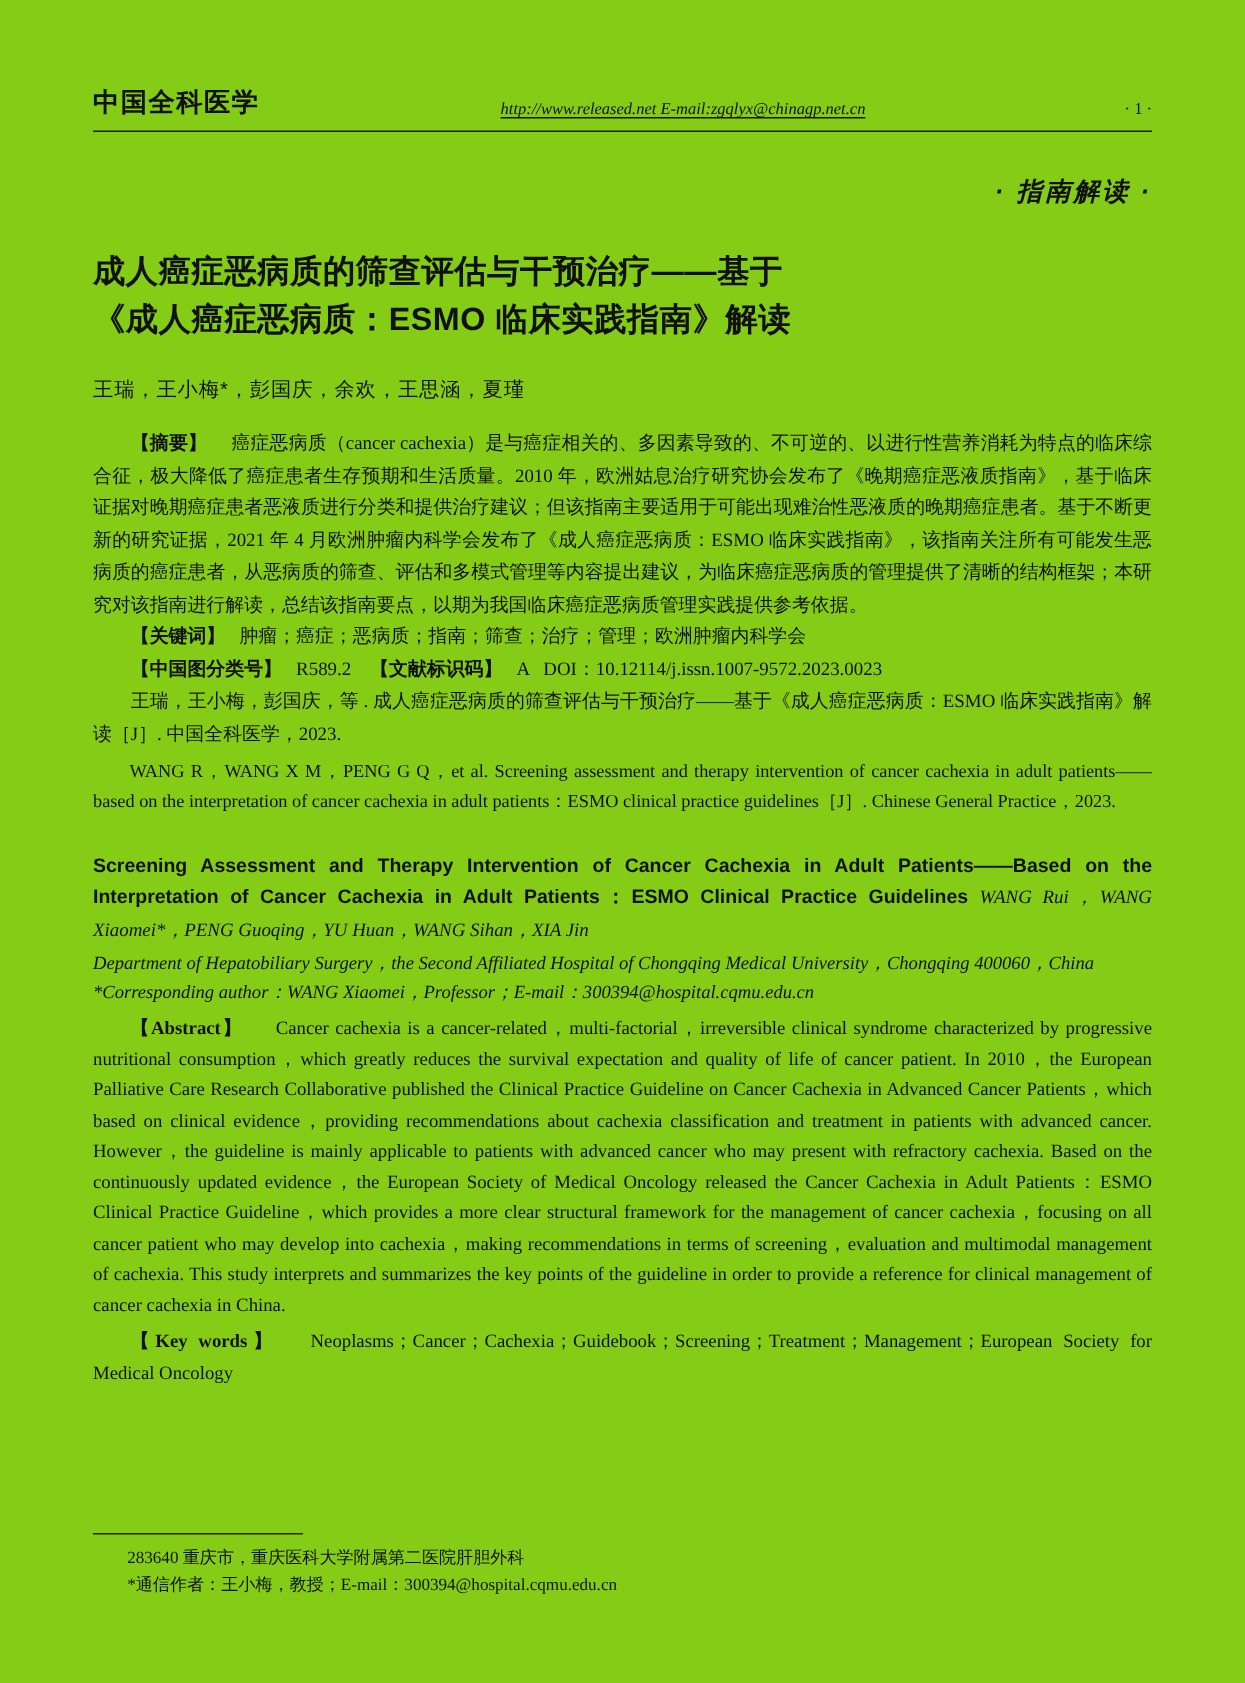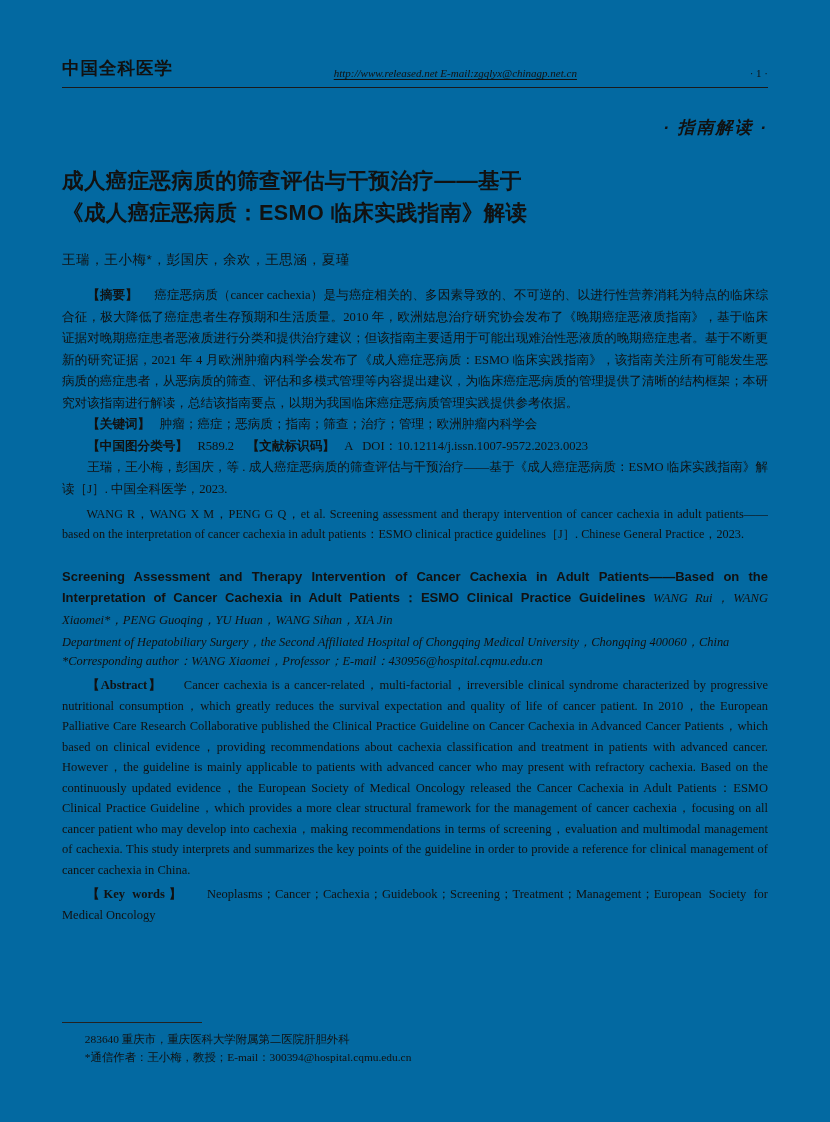--- a/index.html
+++ b/index.html
@@ -3,21 +3,21 @@
 <meta charset="utf-8">
 <style>
   html, body {
     margin: 0;
     padding: 0;
     background: #d8d8d8;
   }
   .page {
     width: 830px;
     height: 1122px;
-    background: #0369a1;
+    background: #84cc16;
     margin: 0 auto;
     position: relative;
     box-sizing: border-box;
     font-family: "Liberation Serif", "DejaVu Serif", serif;
     color: #111;
     overflow: hidden;
   }
   .content {
     position: absolute;
     left: 62px;
@@ -214,21 +214,21 @@
     </div>
 
     <div class="en-cite indent2">WANG R，WANG X M，PENG G Q，et al. Screening assessment and therapy intervention of cancer cachexia in adult patients——based on the interpretation of cancer cachexia in adult patients：ESMO clinical practice guidelines［J］. Chinese General Practice，2023.</div>
 
     <div class="en-title">
       <span>Screening Assessment and Therapy Intervention of Cancer Cachexia in Adult Patients——Based on the Interpretation of Cancer Cachexia in Adult Patients：ESMO Clinical Practice Guidelines</span>
       <span class="auth">WANG Rui，WANG Xiaomei*，PENG Guoqing，YU Huan，WANG Sihan，XIA Jin</span>
     </div>
 
     <div class="en-affil">Department of Hepatobiliary Surgery，the Second Affiliated Hospital of Chongqing Medical University，Chongqing 400060，China</div>
-    <div class="en-corr">*Corresponding author：WANG Xiaomei，Professor；E-mail：430956@hospital.cqmu.edu.cn</div>
+    <div class="en-corr">*Corresponding author：WANG Xiaomei，Professor；E-mail：300394@hospital.cqmu.edu.cn</div>
 
     <div class="en-abstract indent2">
       <span class="label-b">【Abstract】</span>
       &nbsp;&nbsp;&nbsp;&nbsp;<span>Cancer cachexia is a cancer-related，multi-factorial，irreversible clinical syndrome characterized by progressive nutritional consumption，which greatly reduces the survival expectation and quality of life of cancer patient. In 2010，the European Palliative Care Research Collaborative published the Clinical Practice Guideline on Cancer Cachexia in Advanced Cancer Patients，which based on clinical evidence，providing recommendations about cachexia classification and treatment in patients with advanced cancer. However，the guideline is mainly applicable to patients with advanced cancer who may present with refractory cachexia. Based on the continuously updated evidence，the European Society of Medical Oncology released the Cancer Cachexia in Adult Patients：ESMO Clinical Practice Guideline，which provides a more clear structural framework for the management of cancer cachexia，focusing on all cancer patient who may develop into cachexia，making recommendations in terms of screening，evaluation and multimodal management of cachexia. This study interprets and summarizes the key points of the guideline in order to provide a reference for clinical management of cancer cachexia in China.</span>
     </div>
 
     <div class="en-keywords indent2">
       <span class="label-b">【Key words】</span>
       &nbsp;&nbsp;<span>Neoplasms；Cancer；Cachexia；Guidebook；Screening；Treatment；Management；European Society for Medical Oncology</span>
     </div>

